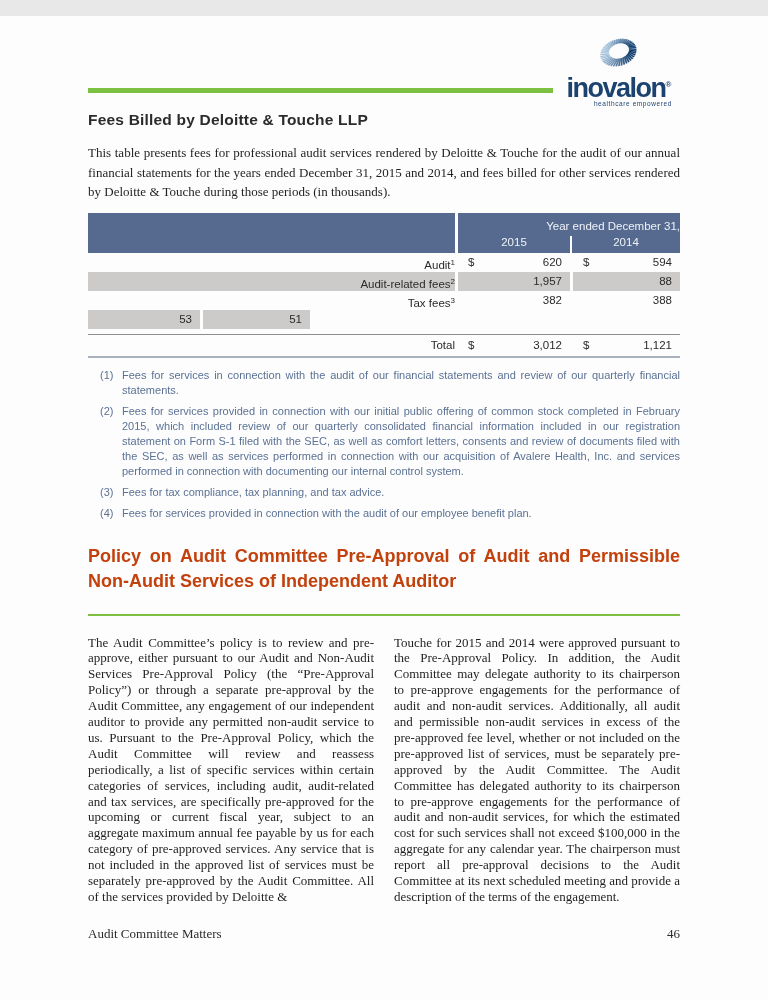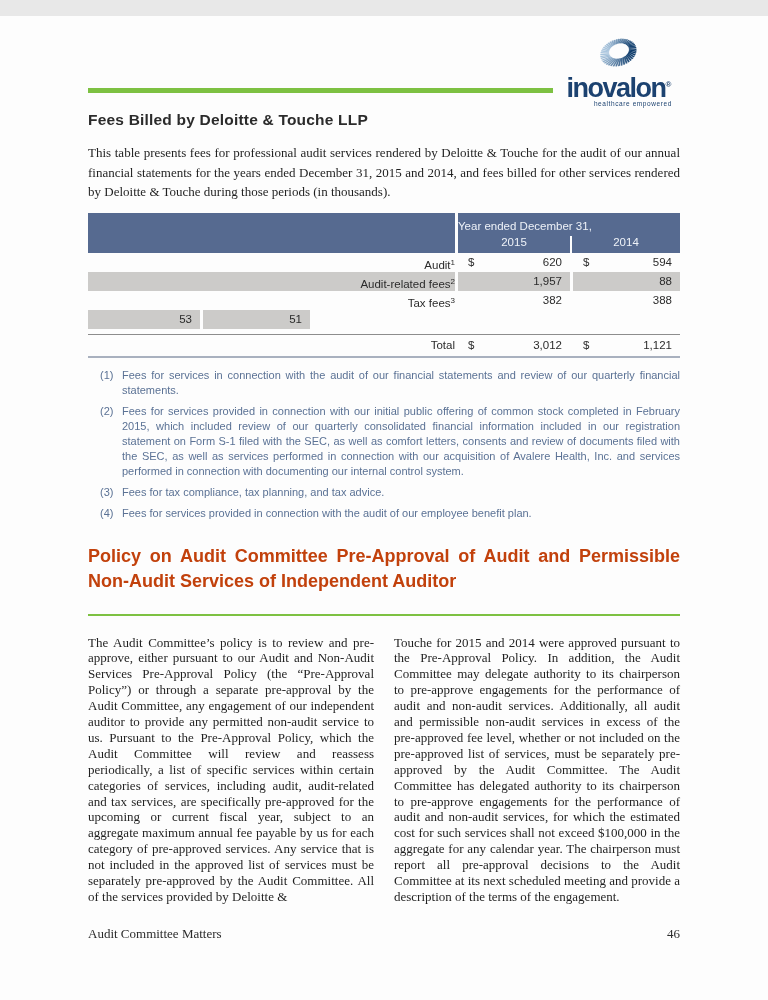--- a/index.html
+++ b/index.html
@@ -41,21 +41,21 @@
   p.intro{
     margin:14px 0 0 0;font-size:13px;line-height:19.5px;
     text-align:justify;color:#1f1f1f;
   }
 
   
   .fees-table{margin-top:11px;font-family:"Liberation Sans", sans-serif;font-size:11.5px;color:#2b2b2b;}
   .t-header{display:flex;column-gap:3px;}
   .h-label{flex:1;background:#566a90;}
   .h-years{width:222px;background:#566a90;color:#eef2f8;}
-  .h-span{text-align:left;padding-top:5px;line-height:16px;}
+  .h-span{text-align:right;padding-top:5px;line-height:16px;}
   .h-cols{display:flex;height:19px;line-height:17px;}
   .h-col{text-align:center;}
   .h-col.y1{width:112px;}
   .h-col.y2{flex:1;}
   .h-div{width:2px;background:#fdfdfd;height:17px;align-self:flex-end;}
 
   .t-row{display:flex;column-gap:3px;height:19px;line-height:19px;}
   .t-row .cell{background:transparent;text-align:right;}
   .t-row.shaded .cell{background:#cccbc9;}
   .c-label{flex:1;padding-left:8px;}

